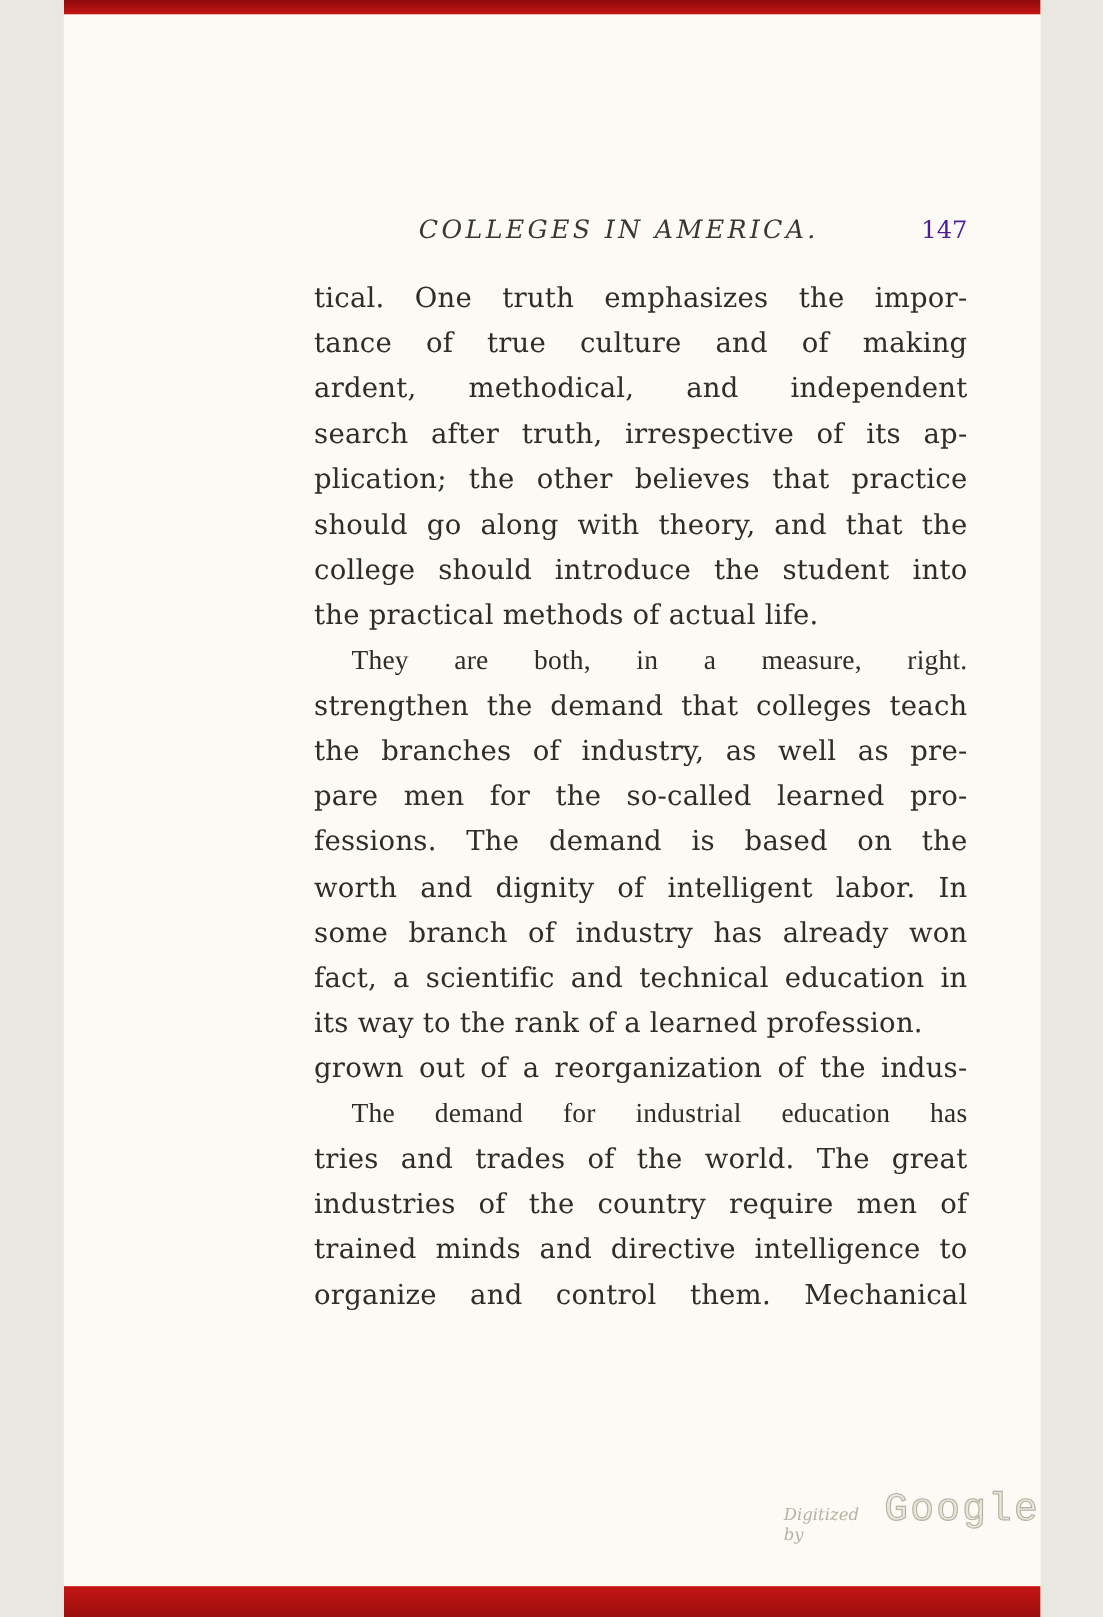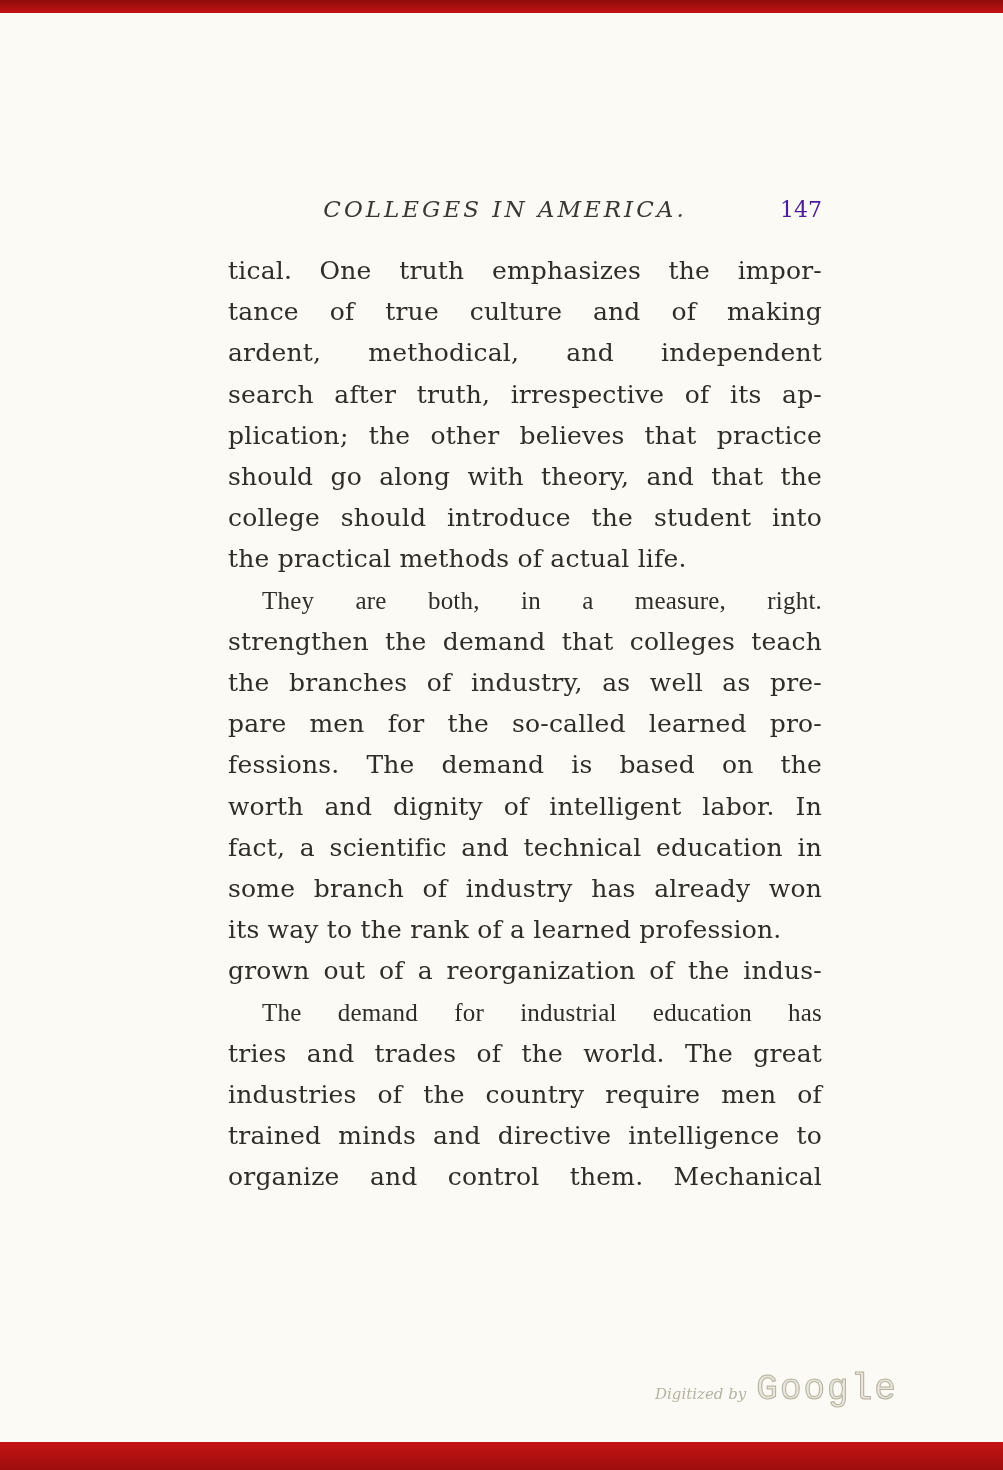--- a/index.html
+++ b/index.html
@@ -1,18 +1,18 @@
 <!DOCTYPE html>
 <html><head>
 <meta charset="utf-8">
 <style>
   html, body { margin: 0; padding: 0; background: #e9e7e2; }
   .page {
     position: relative;
-    width: 1003px;
+    width: 888px;
     height: 1470px;
     margin: 0 auto;
     background: #fbfaf5;
     font-family: "DejaVu Serif", serif;
     color: #2e2d28;
     overflow: hidden;
   }
   .redbar {
     position: absolute;
     left: 0;
@@ -75,21 +75,20 @@
     font-family: Liberation Serif, serif;
   }
   .watermark {
     position: absolute;
     left: 655px;
     top: 1352px;
     display: flex;
     align-items: baseline;
     gap: 10px;
     user-select: none;
-    margin-top: 17px;
   }
   .wm-prefix {
     font-size: 15px;
     font-style: italic;
     color: rgba(158, 153, 132, 0.75);
   }
   .wm-brand {
     font-family: Liberation Mono, monospace;
     font-size: 36px;
     letter-spacing: 2px;
@@ -122,22 +121,22 @@
       <div class="line last">the practical methods of actual life.</div>
     </div>
 
     <div class="paragraph">
       <div class="line indent">They are both, in a measure, right.</div>
       <div class="line">strengthen the demand that colleges teach</div>
       <div class="line">the branches of industry, as well as pre-</div>
       <div class="line">pare men for the so-called learned pro-</div>
       <div class="line">fessions. The demand is based on the</div>
       <div class="line">worth and dignity of intelligent labor. In</div>
+      <div class="line">some branch of industry has already won</div>
       <div class="line">fact, a scientific and technical education in</div>
-      <div class="line">some branch of industry has already won</div>
       <div class="line last">its way to the rank of a learned profession.</div>
     </div>
 
     <div class="paragraph">
       <div class="line">grown out of a reorganization of the indus-</div>
       <div class="line indent">The demand for industrial education has</div>
       <div class="line">tries and trades of the world. The great</div>
       <div class="line">industries of the country require men of</div>
       <div class="line">trained minds and directive intelligence to</div>
       <div class="line">organize and control them. Mechanical</div>

